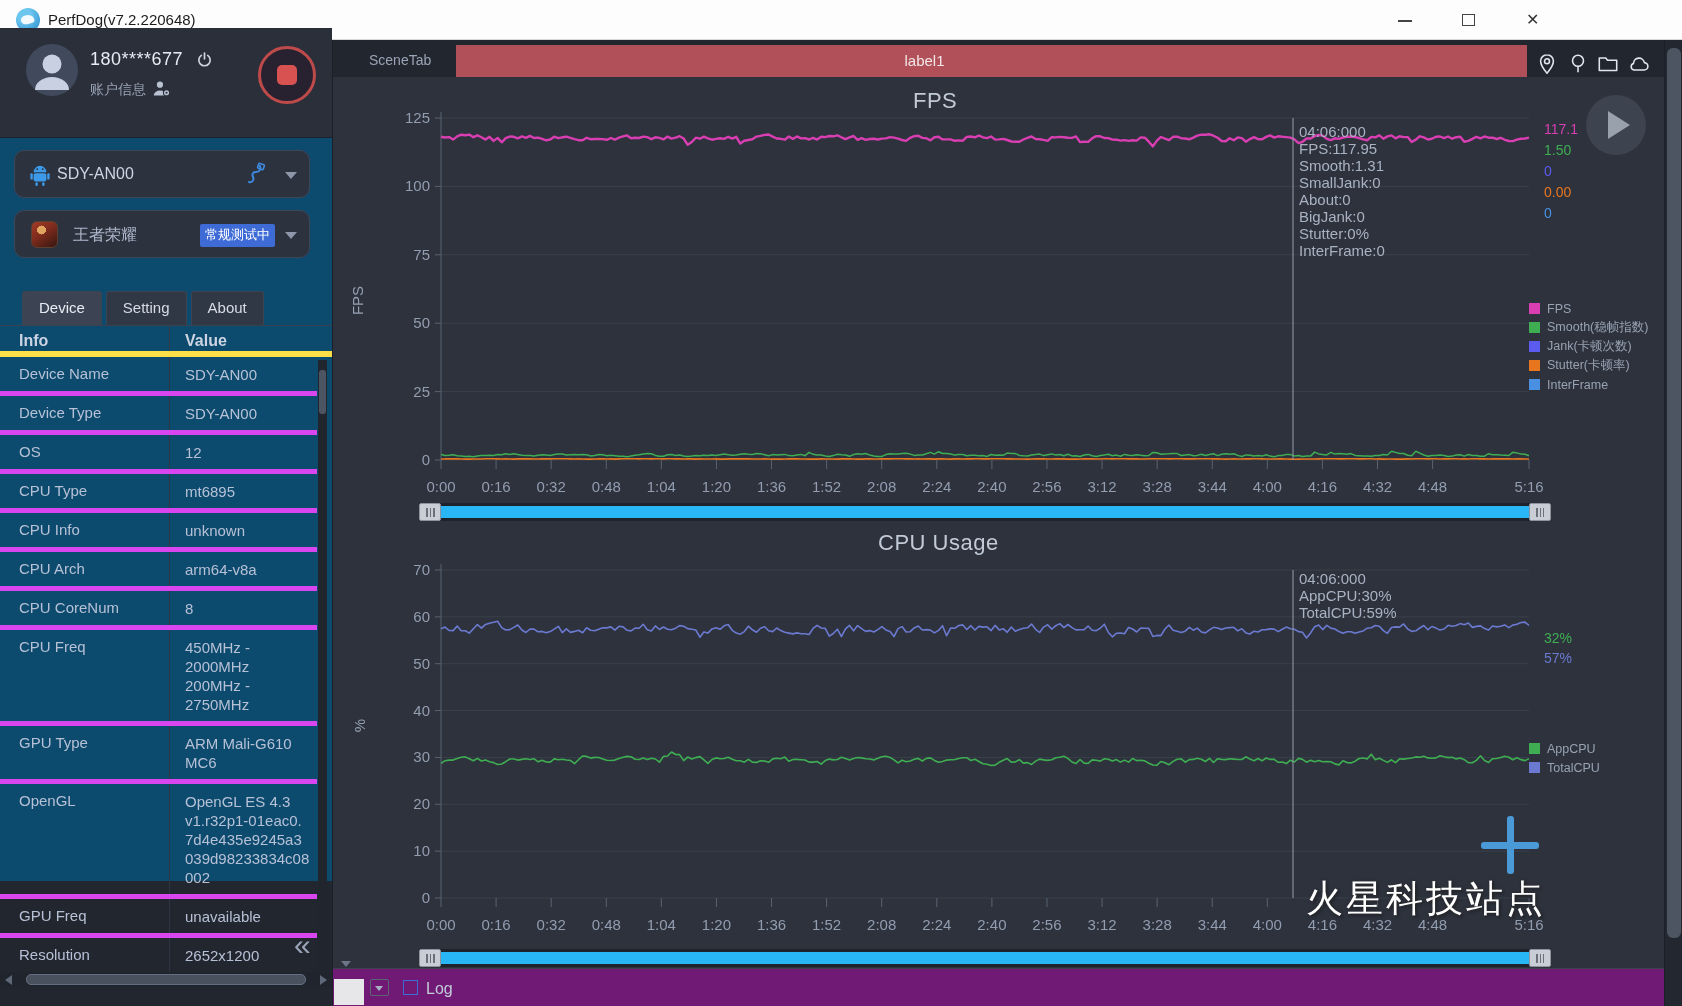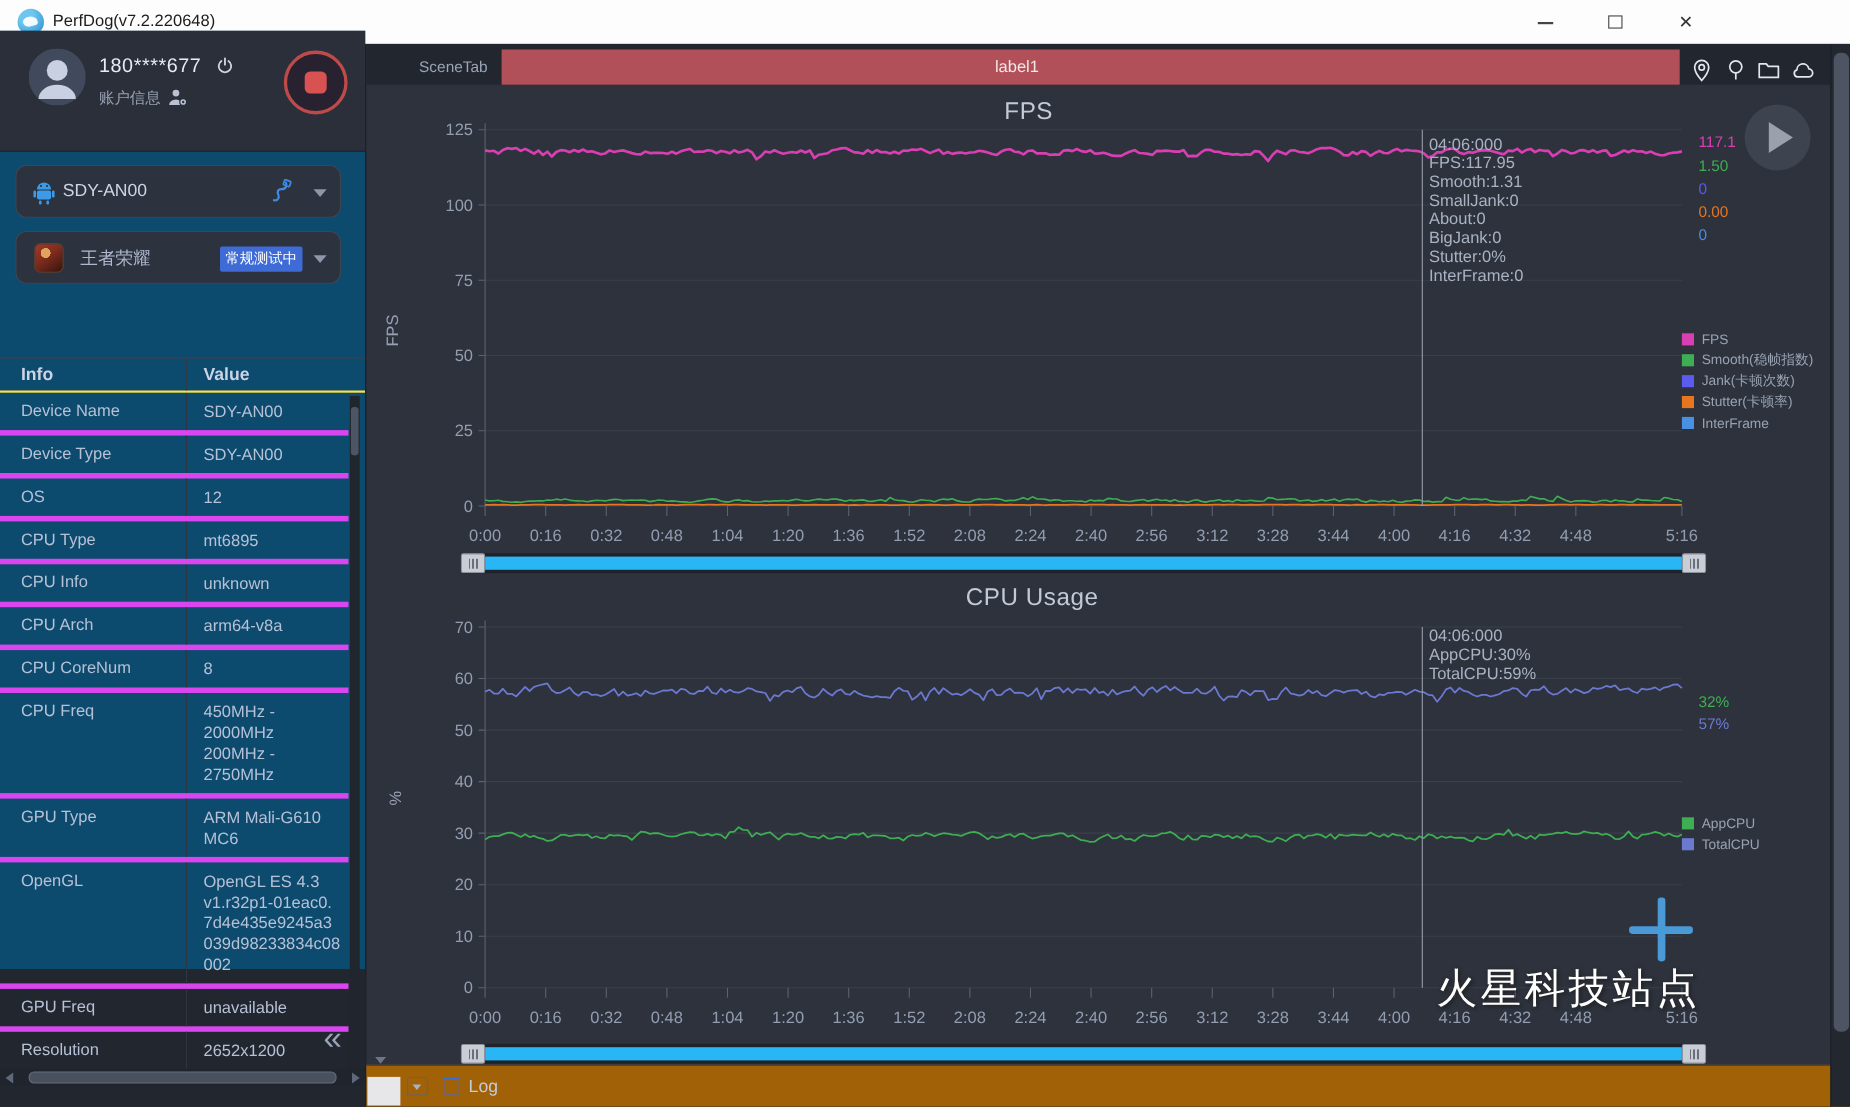--- a/index.html
+++ b/index.html
@@ -50,21 +50,21 @@
   #gamename { position:absolute; left:58px; top:14px; font-size:16px; color:#aeb8cc; }
   #appbadge { position:absolute; right:34px; top:13px; background:#3e6bd6; color:#fff;
               font-size:13px; padding:2px 5px 3px; border-radius:2px;text-align:right; }
 
   #tabsrow { position:absolute; left:22px; top:263px; height:34px; display:flex; gap:4px; }
   .stab { height:34px; padding:0 16px; background:#313845; border:1px solid #3c4452; border-bottom:none;
           color:#d6dbe6; font-size:15px; line-height:32px; border-radius:3px 3px 0 0; cursor:pointer; }
   .stab.active { background:#3c4352; color:#e8ecf4; }
 
   #infoheader { position:absolute; left:0; top:297px; width:332px; height:32px;
-                border-top:1px solid #3a4150; border-bottom:2px solid #fde047; display:flex; }
+                border-top:1px solid #3a4150; border-bottom:6px solid #fde047; display:flex; }
   #infoheader span { font-size:16px; font-weight:600; color:#ccd4e3; line-height:30px; }
   #h-info { width:170px; padding-left:19px; border-right:1px solid #333a47; }
   #h-value { padding-left:15px; }
 
   #inforows { position:absolute; left:0; top:329px; width:317px; height:615px; overflow:hidden; }
   .irow { display:flex; border-bottom:5px solid #d946ef; min-height:34px; }
   .ilbl { flex:0 0 170px; padding:8px 4px 7px 19px; font-size:15px; color:#b7c1d6; border-right:1px solid #2f3542; }
   .ival { flex:1; padding:8px 0 7px 15px; font-size:15px; color:#b7c1d6; white-space:pre-line; line-height:19px; }
 
   #sb-vtrack { position:absolute; left:318px; top:332px; width:9px; height:612px; background:#21252d; }
@@ -72,21 +72,21 @@
   #collapse { position:absolute; left:294px; top:900px; font-size:30px; color:#9aa4b8; cursor:pointer; letter-spacing:-2px; }
   #sb-htrack { position:absolute; left:0; top:944px; width:332px; height:15px; background:#20242c; }
   #sb-hthumb { position:absolute; left:26px; top:2px; width:280px; height:11px; background:#49515f;
                border:1px solid #646e80; border-radius:5px; }
   .htri { position:absolute; top:3px; width:0; height:0; border-top:5px solid transparent; border-bottom:5px solid transparent; }
   #sb-ltri { left:5px; border-right:7px solid #5e6878; }
   #sb-rtri { right:5px; border-left:7px solid #5e6878; }
 
   
   #scenebar { position:absolute; left:0; top:0; width:1350px; height:37px; background:#22262e; }
-  #scenetab-label { position:absolute; left:48px; top:12px; font-size:14px; color:#9aa4b6; }
+  #scenetab-label { position:absolute; left:36px; top:12px; font-size:14px; color:#9aa4b6; }
   #redtab { position:absolute; left:123px; top:5px; width:1071px; height:32px; background:#b15059;
             color:#f2e7e7; font-size:15px; text-align:center; line-height:32px; cursor:pointer; }
   #redtab span { position:relative; left:-67px; }
   .sceneicon { position:absolute; top:13px; width:22px; height:22px; cursor:pointer; }
 
   
   .charttitle { position:absolute; font-size:22px; color:#c2cad7; letter-spacing:.5px; }
   .ylab { position:absolute; font-size:15px; color:#98a2b4; transform:rotate(-90deg); transform-origin:center; }
   .chartsvg { position:absolute; left:50px; width:1180px; }
   .tooltip { position:absolute; font-size:15px; color:#a9b2c2; line-height:17px; white-space:nowrap; }
@@ -109,21 +109,21 @@
 
   #plusicon { position:absolute; left:1147px; top:775px; width:60px; height:60px; cursor:pointer; }
   #plusicon:before { content:""; position:absolute; left:1px; top:27px; width:58px; height:7px; background:#4b9ad8; border-radius:3px; }
   #plusicon:after { content:""; position:absolute; left:27px; top:1px; width:7px; height:58px; background:#4b9ad8; border-radius:3px; }
 
   #watermark { position:absolute; left:973px; top:834px; font-size:37px; font-weight:normal; color:#ffffff;
                letter-spacing:3px; text-shadow:0 0 3px rgba(40,40,40,.8), 2px 2px 3px rgba(30,30,30,.7);
                font-family:"DejaVu Sans",sans-serif; }
 
   
-  #bottombar { position:absolute; left:0; top:928px; width:1350px; height:38px; background:#a16207; border-top:1px solid #3c434f; }
+  #bottombar { position:absolute; left:0; top:928px; width:1350px; height:38px; background:#701a75; border-top:1px solid #3c434f; }
   #cornerbox { position:absolute; left:1px; top:10px; width:30px; height:26px; background:#e7e7e9; }
   #tinycaret { position:absolute; left:8px; top:-8px; width:0; height:0;
       border-left:5px solid transparent; border-right:5px solid transparent; border-top:6px solid #6c7687; }
   #dropbtn { position:absolute; left:37px; top:10px; width:19px; height:17px; border:1px solid #5c6576; border-radius:2px; cursor:pointer; }
   #dropbtn:after { content:""; position:absolute; left:4px; top:6px; width:0; height:0;
       border-left:4.5px solid transparent; border-right:4.5px solid transparent; border-top:5px solid #a8b2c2; }
   #logchk { position:absolute; left:70px; top:11px; width:15px; height:15px; border:1.6px solid #3d6cd8; background:rgba(0,0,0,0); cursor:pointer; }
   #loglbl { position:absolute; left:93px; top:11px; font-size:16px; color:#c3cbd9; }
 
   
@@ -188,20 +188,25 @@
     <div class="caret"></div>
   </div>
 
   <div id="appbox" class="selbox">
     <div id="gameicon"></div>
     <span id="gamename">王者荣耀</span>
     <span id="appbadge">常规测试中</span>
     <div class="caret"></div>
   </div>
 
+  <div id="tabsrow">
+      <div class="stab active">Device</div>
+      <div class="stab">Setting</div>
+      <div class="stab">About</div>
+    </div>
 
   <div id="infoheader">
     <span id="h-info">Info</span>
     <span id="h-value">Value</span>
   </div>
   <div id="inforows">
       <div class="irow">
         <div class="ilbl">Device Name</div>
         <div class="ival">SDY-AN00</div>
       </div>

